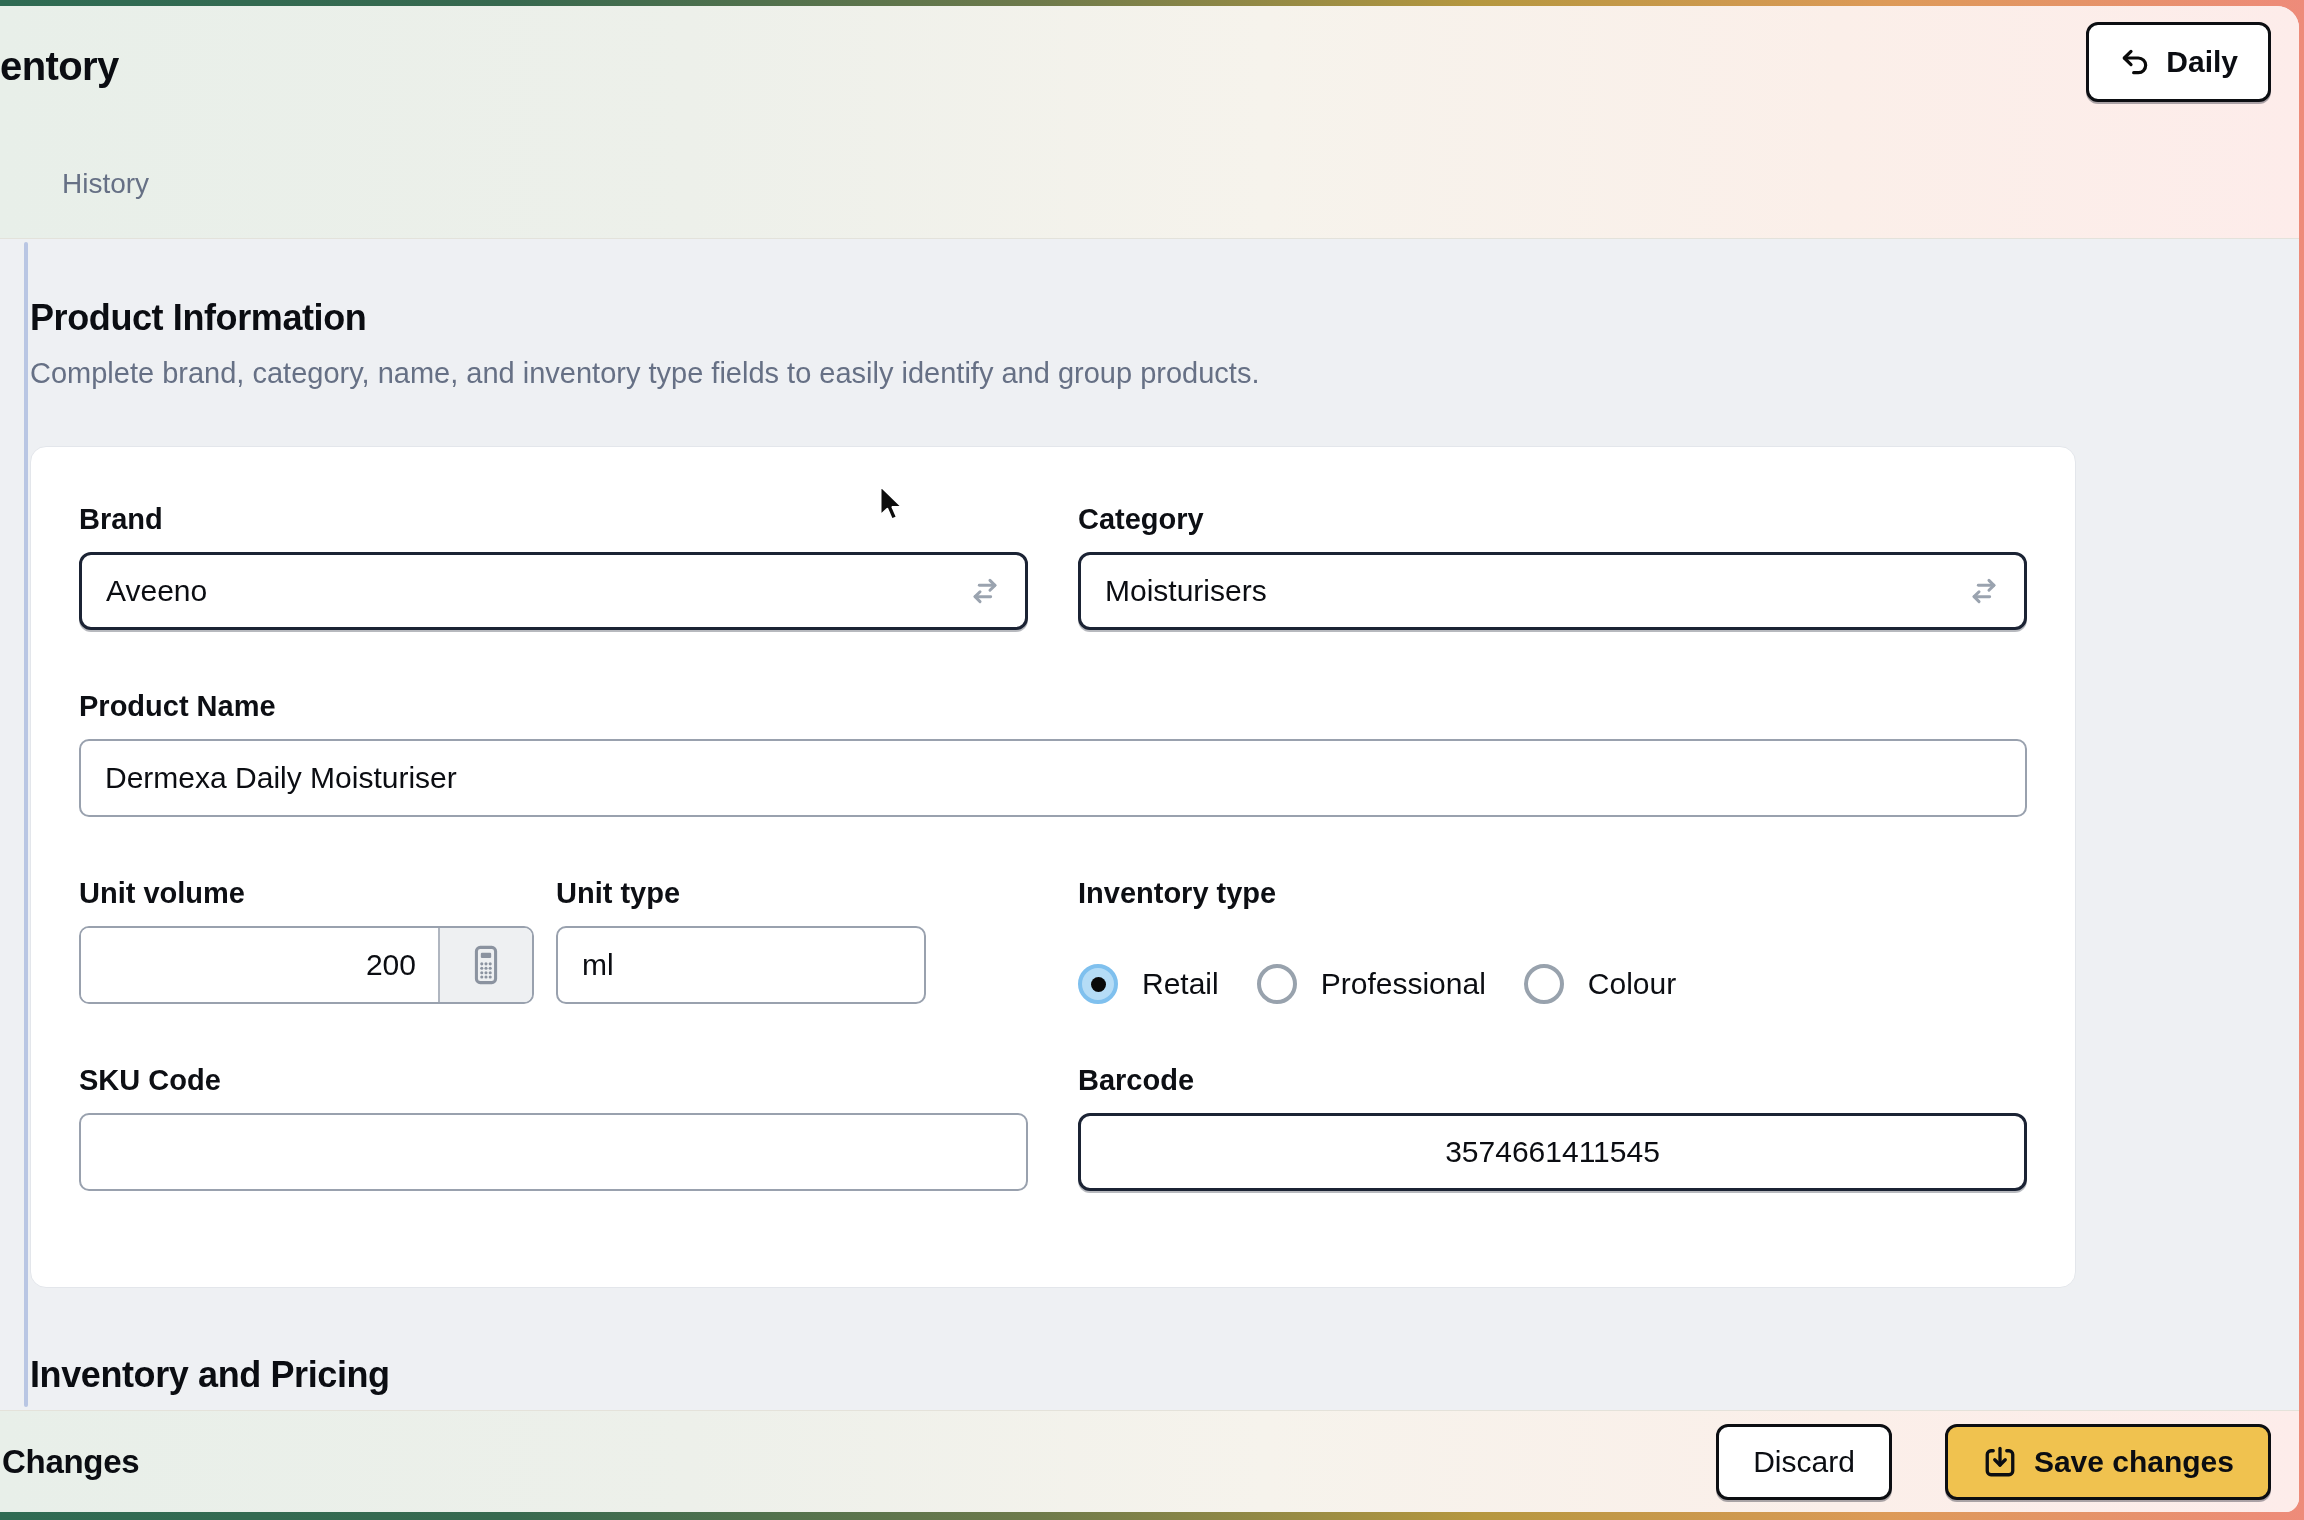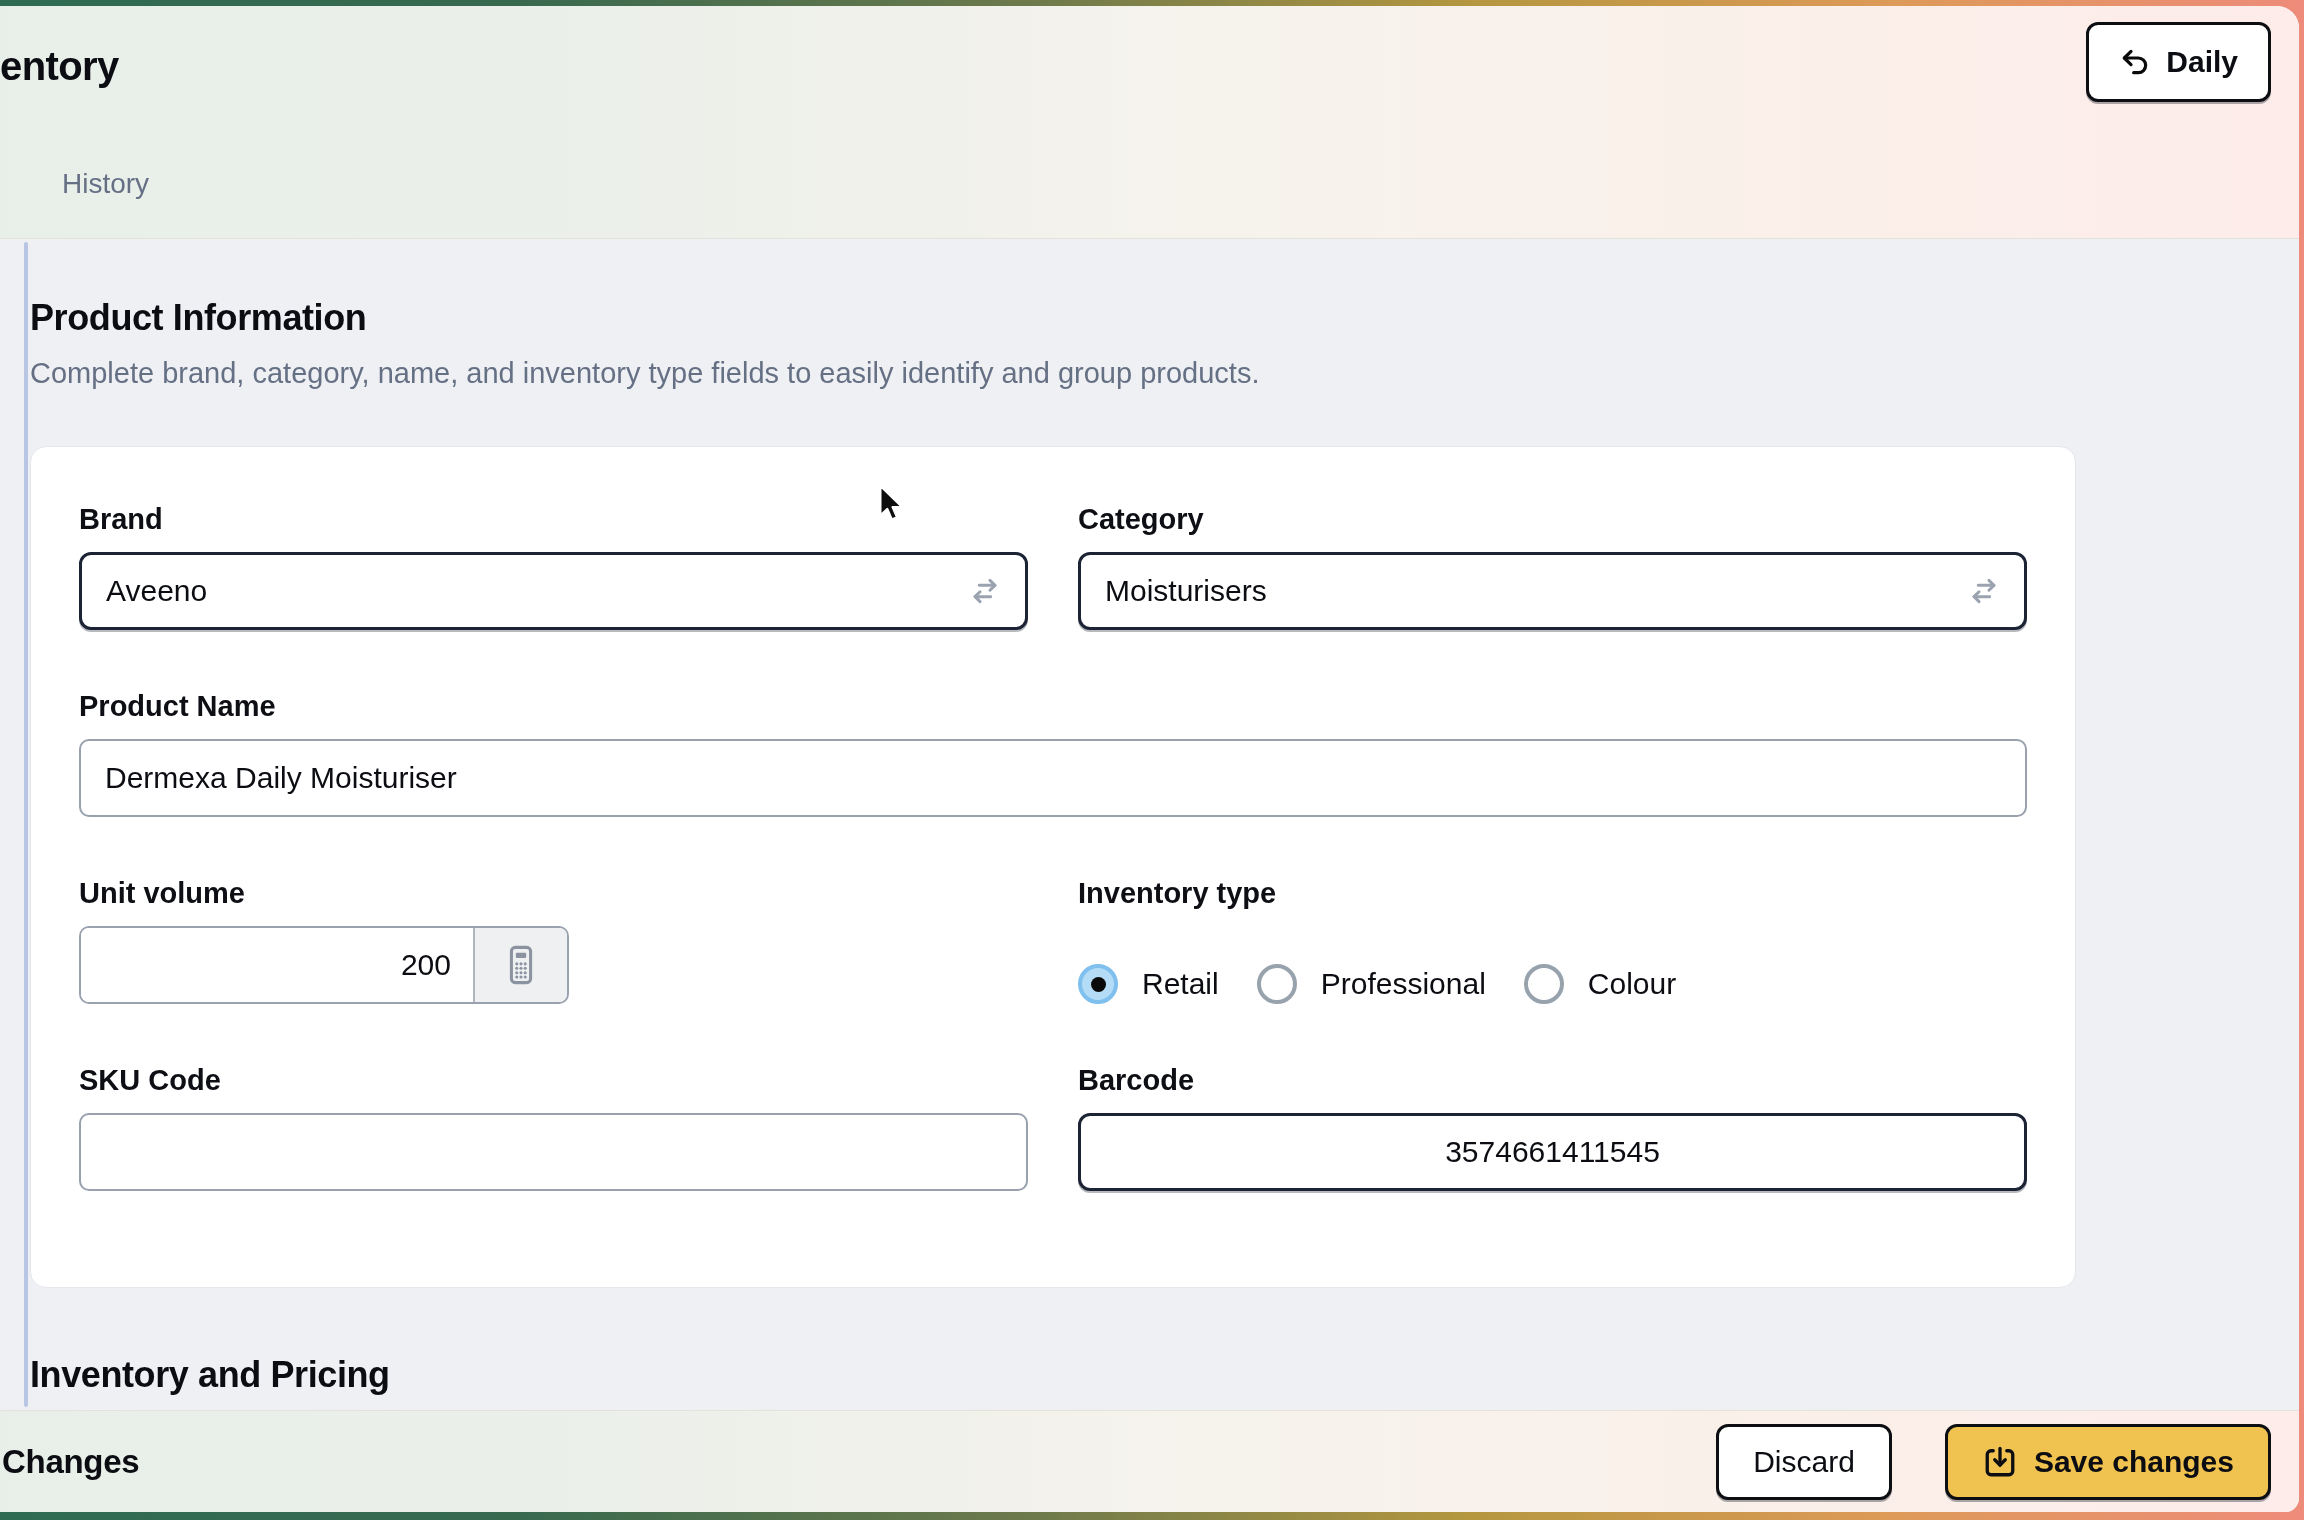--- a/index.html
+++ b/index.html
@@ -126,21 +126,21 @@
   .with-icon .text-input { padding-right: 80px; }
   .trailing-icon {
     position: absolute;
     right: 26px; top: 50%;
     transform: translateY(-50%);
     width: 34px; height: 34px;
     display: flex; align-items: center; justify-content: center;
   }
   .inline-fields { display: flex; gap: 22px; }
   .unit-volume-group {
-    width: 490px;
+    width: 455px;
     height: 78px;
     border: 2px solid #99a1ae;
     border-radius: 10px;
     overflow: hidden;
     display: flex;
     background: #fff;
   }
   .unit-volume-group input {
     flex: 1;
     min-width: 0;
@@ -307,20 +307,24 @@
                         <circle cx="14.2" cy="16" r="0.8"></circle>
                       <circle cx="9.8" cy="18.3" r="0.8"></circle>
                         <circle cx="12" cy="18.3" r="0.8"></circle>
                         <circle cx="14.2" cy="18.3" r="0.8"></circle>
                     </g>
                   </svg>
                 </span>
               </div>
             </div>
           </div>
+          <div class="unit-type-wrap">
+            <label class="field-label">Unit type</label>
+            <input class="text-input" readonly="" value="ml" style="">
+          </div>
         </div>
 
         <div>
           <label class="field-label">Inventory type</label>
           <div class="radio-row">
             <div class="radio-item selected">
               <span class="radio-circle">
                   <span class="radio-dot"></span>
                 </span>
               <span class="radio-label">Retail</span>

